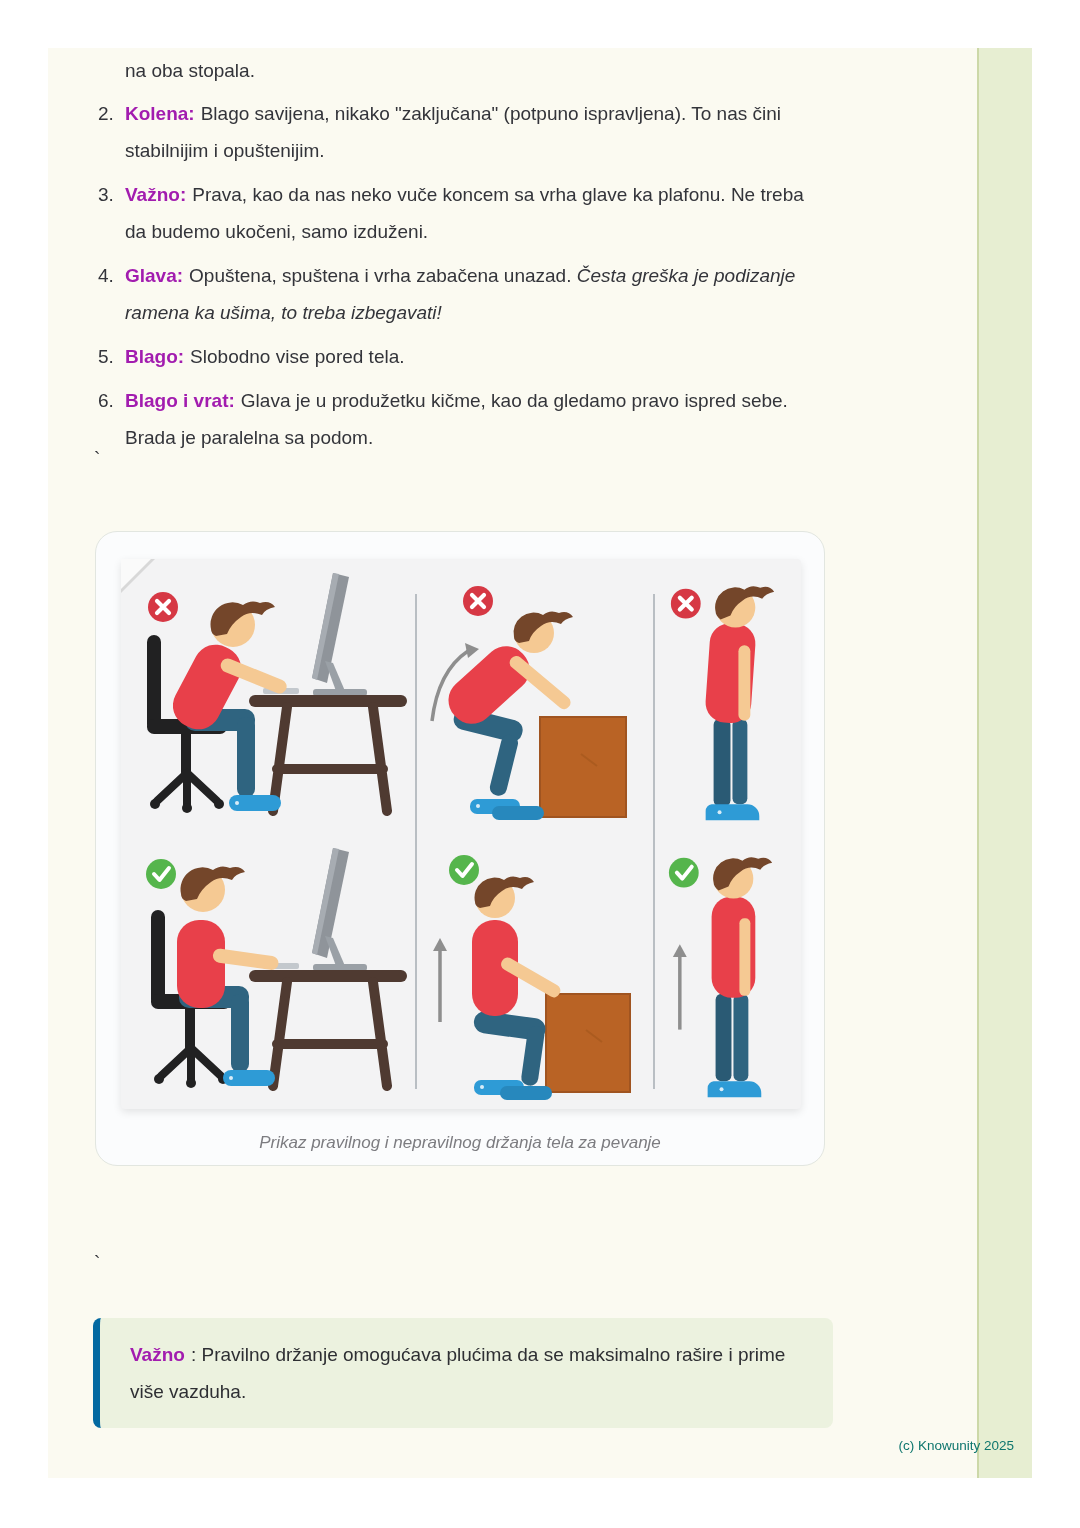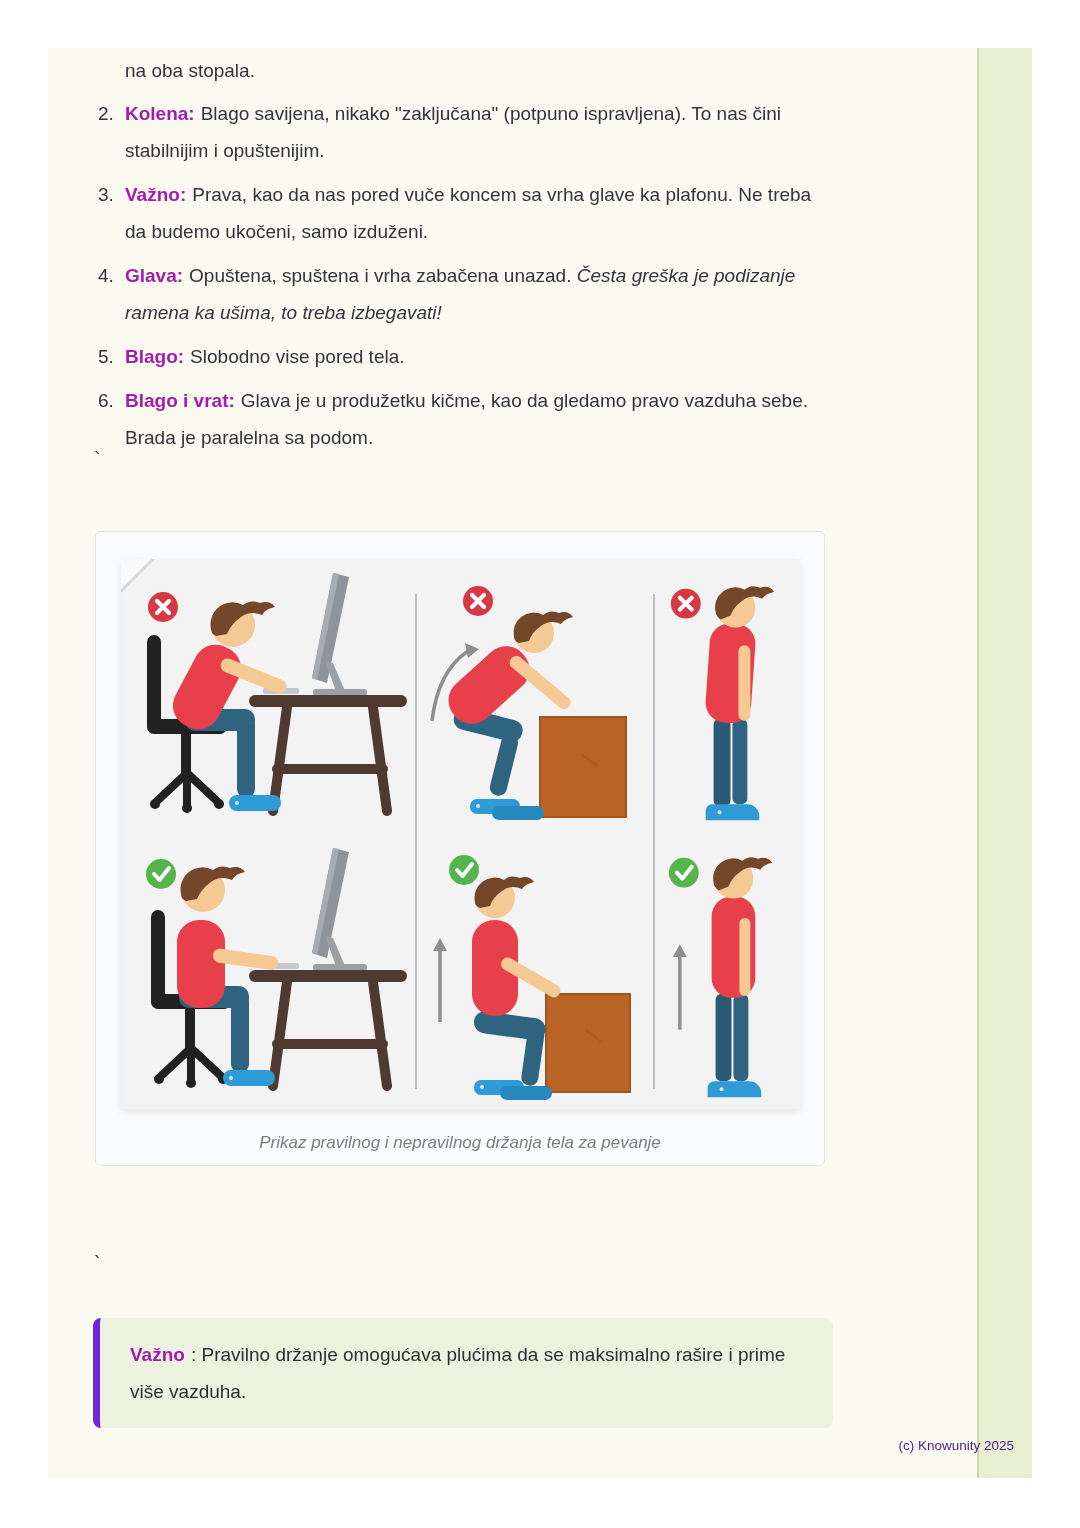--- a/index.html
+++ b/index.html
@@ -16,21 +16,21 @@
   ol.plist .num{position:absolute;left:50px;top:0;}
   .term{font-weight:bold;color:#a21caf;padding-right:6px;}
   .italic{font-style:italic;}
 
   .stray{position:absolute;left:46px;font-size:19px;color:#33343a;}
   .s1{top:400px;}
   .s2{top:1204px;}
 
   
   .card{position:absolute;left:47px;top:483px;width:730px;height:635px;background:#fbfcfd;
-        border:1px solid #e2e6e0;border-radius:6px;box-sizing:border-box;}
+        border:1px solid #e2e6e0;border-radius:22px;box-sizing:border-box;}
   .illustration{position:absolute;left:25px;top:27px;width:680px;height:550px;background:#f3f3f4;
         border-radius:4px;box-shadow:0 3px 8px rgba(0,0,0,0.10);}
   .dogear-shadow{position:absolute;top:0;left:0;width:0;height:0;
         border-top:34px solid #d8d8d8;border-right:34px solid transparent;}
   .dogear{position:absolute;top:0;left:0;width:0;height:0;
         border-top:30px solid #fafafa;border-right:30px solid transparent;}
   .panel{position:absolute;}
   .p1{left:0;top:0;width:295px;height:275px;}
   .p2{left:295px;top:0;width:238px;height:275px;}
   .p3{left:533px;top:0;width:147px;height:275px;}
@@ -38,49 +38,49 @@
   .p5{left:295px;top:275px;width:238px;height:275px;}
   .p6{left:533px;top:275px;width:147px;height:275px;}
   .panel svg{width:100%;height:100%;display:block;}
   .vdiv{position:absolute;top:35px;height:495px;width:2px;background:#b9bec3;z-index:2;}
   .vd1{left:294px;} .vd2{left:532px;}
   .caption{position:absolute;left:0;top:601px;width:100%;text-align:center;font-style:italic;
         color:#7c7c80;font-size:17px;}
 
   
   .callout{position:absolute;left:45px;top:1270px;width:740px;box-sizing:border-box;background:#ecf2df;
-        border-left:7px solid #6d28d9;border-radius:8px;padding:18px 32px 18px 30px;
+        border-left:7px solid #0369a1;border-radius:8px;padding:18px 32px 18px 30px;
         font-size:19px;line-height:37px;color:#2e2f33;}
 
-  .footer{position:absolute;right:66px;top:1438px;font-size:13.5px;color:#4c1d95;z-index:5;}
+  .footer{position:absolute;right:66px;top:1438px;font-size:13.5px;color:#0f766e;z-index:5;}
 </style>
 </head>
 <body>
 
 <div class="page">
   <div class="content">
     <div class="stripe"></div>
 
     <div class="textblock">
       <div class="cont-line">na oba stopala.</div>
       <ol class="plist">
         <li>
           <span class="num">2.</span><span class="term">Kolena:</span><span>Blago savijena, nikako "zaključana" (potpuno ispravljena). To nas čini stabilnijim i opuštenijim.</span>
         </li>
         <li>
-          <span class="num">3.</span><span class="term">Važno:</span><span>Prava, kao da nas pored vuče koncem sa vrha glave ka plafonu. Ne treba da budemo ukočeni, samo izduženi.</span>
+          <span class="num">3.</span><span class="term">Važno:</span><span>Prava, kao da nas neko vuče koncem sa vrha glave ka plafonu. Ne treba da budemo ukočeni, samo izduženi.</span>
         </li>
         <li>
           <span class="num">4.</span><span class="term">Glava:</span><span>Opuštena, spuštena i vrha zabačena unazad.</span> <span class="italic">Česta greška je podizanje ramena ka ušima, to treba izbegavati!</span>
         </li>
         <li>
           <span class="num">5.</span><span class="term">Blago:</span><span>Slobodno vise pored tela.</span>
         </li>
         <li>
-          <span class="num">6.</span><span class="term">Blago i vrat:</span><span>Glava je u produžetku kičme, kao da gledamo pravo vazduha sebe. Brada je paralelna sa podom.</span>
+          <span class="num">6.</span><span class="term">Blago i vrat:</span><span>Glava je u produžetku kičme, kao da gledamo pravo ispred sebe. Brada je paralelna sa podom.</span>
         </li>
       </ol>
     </div>
 
     <div class="stray s1">`</div>
 
     <div class="card">
       <div class="illustration">
         <div class="dogear-shadow"></div>
         <div class="dogear"></div>

